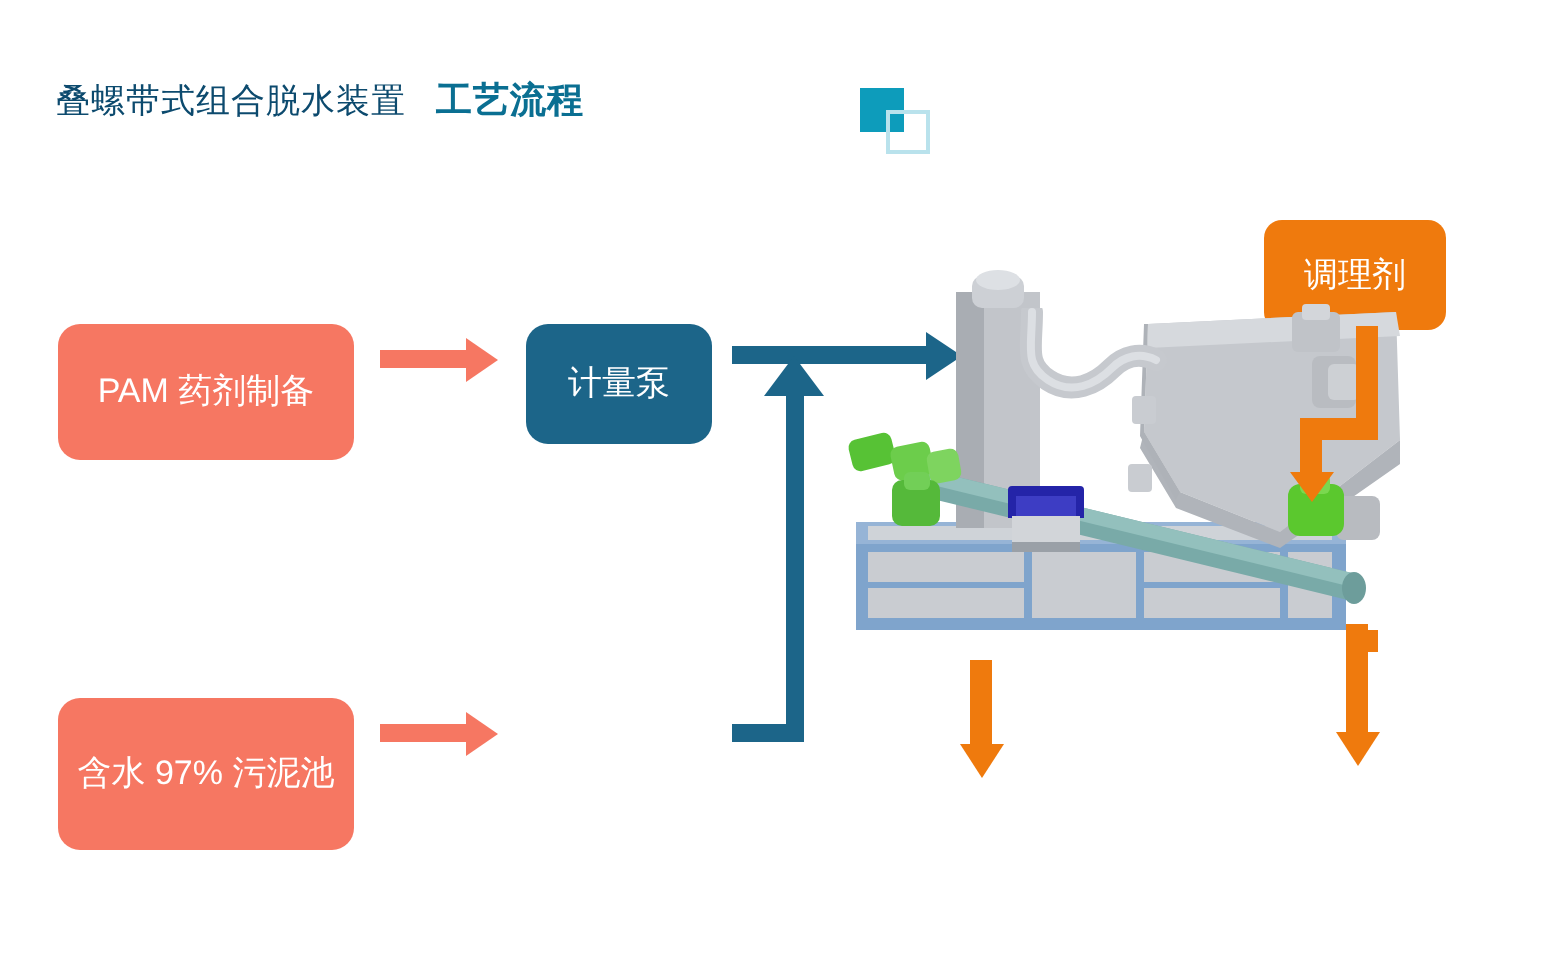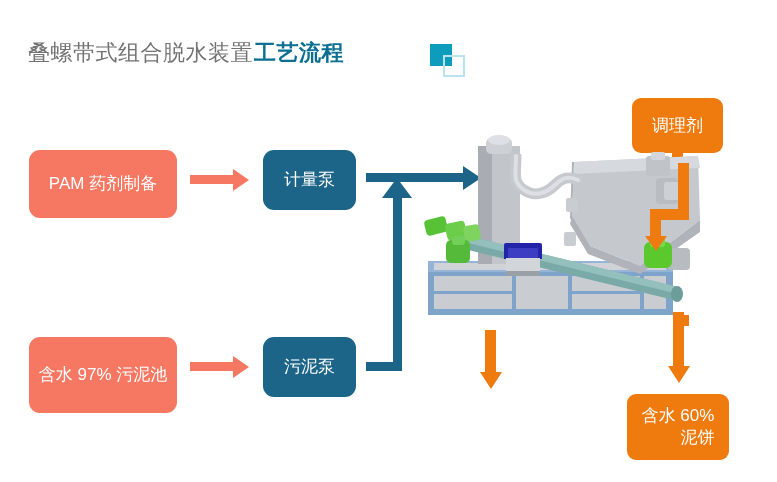--- a/index.html
+++ b/index.html
@@ -7,30 +7,30 @@
     width:777px;height:482px;
     background:#ffffff;
     font-family:"Liberation Sans","DejaVu Sans",sans-serif;
     overflow:hidden;
     position:relative;
   }
   #stage{position:absolute;left:0;top:0;width:777px;height:482px;}
 
   
   .title{position:absolute;left:28px;top:38px;white-space:nowrap;}
-  .title .t1{font-size:22px;color:#737373;letter-spacing:.5px;}
-  .title .t2{font-size:22px;color:#0a6f92;font-weight:bold;letter-spacing:.5px;margin-left:1px;text-align:center;}
+  .title .t1{font-size:17px;color:#0c4a6e;letter-spacing:.5px;}
+  .title .t2{font-size:18px;color:#0a6f92;font-weight:bold;letter-spacing:.5px;margin-left:15px;text-align:center;}
 
   .deco{position:absolute;}
   .deco-fill{left:430px;top:44px;width:22px;height:22px;background:#0d9cbb;}
   .deco-line{left:443px;top:55px;width:22px;height:22px;border:2px solid #b9e2ec;box-sizing:border-box;background:transparent;}
 
   
   .node{position:absolute;display:flex;align-items:center;justify-content:center;
-        text-align:right;color:#ffffff;box-sizing:border-box;line-height:1.28;}
+        text-align:center;color:#ffffff;box-sizing:border-box;line-height:1.28;margin-top:12px;}
   .pink{background:#f67762;border-radius:11px;font-size:17px;}
   .blue{background:#1c6589;border-radius:11px;font-size:17px;}
   .orange{background:#ef7a0d;border-radius:9px;font-size:17px;}
 
   #node-pam     {left:29px;  top:150px; width:148px;height:68px;}
   #node-meter   {left:263px; top:150px; width:93px; height:60px;}
   #node-pool    {left:29px;  top:337px; width:148px;height:76px;}
   #node-spump   {left:263px; top:337px; width:93px; height:60px;}
   #node-cond    {left:632px; top:98px;  width:91px; height:55px;}
   #node-filtr   {left:444px; top:394px; width:94px; height:66px;}
@@ -148,32 +148,25 @@
 
   <div class="title">
     <span class="t1">叠螺带式组合脱水装置</span><span class="t2">工艺流程</span>
   </div>
   <div class="deco deco-fill"></div>
   <div class="deco deco-line"></div>
 
   <div class="node pink" id="node-pam">PAM 药剂制备</div>
   <div class="node blue" id="node-meter">计量泵</div>
   <div class="node pink" id="node-pool">含水 97% 污泥池</div>
-  <div class="node blue" id="node-spump">污泥泵</div>
 
   <div class="node orange" id="node-cond">调理剂</div>
   <div class="cond-stem"></div>
 
 
-  <div class="node orange" id="node-cake">
-    <div>
-      <div>含水 60%</div>
-      <div>泥饼</div>
-    </div>
-  </div>
 
   <div class="pk-shaft" id="pkA-shaft"></div>
   <div class="pk-head" id="pkA-head"></div>
   <div class="pk-shaft" id="pkB-shaft"></div>
   <div class="pk-head" id="pkB-head"></div>
 
   <div class="bl" id="blTop-shaft"></div>
   <div id="blTop-head"></div>
   <div class="bl" id="blBot-h"></div>
   <div class="bl" id="blBot-v"></div>

